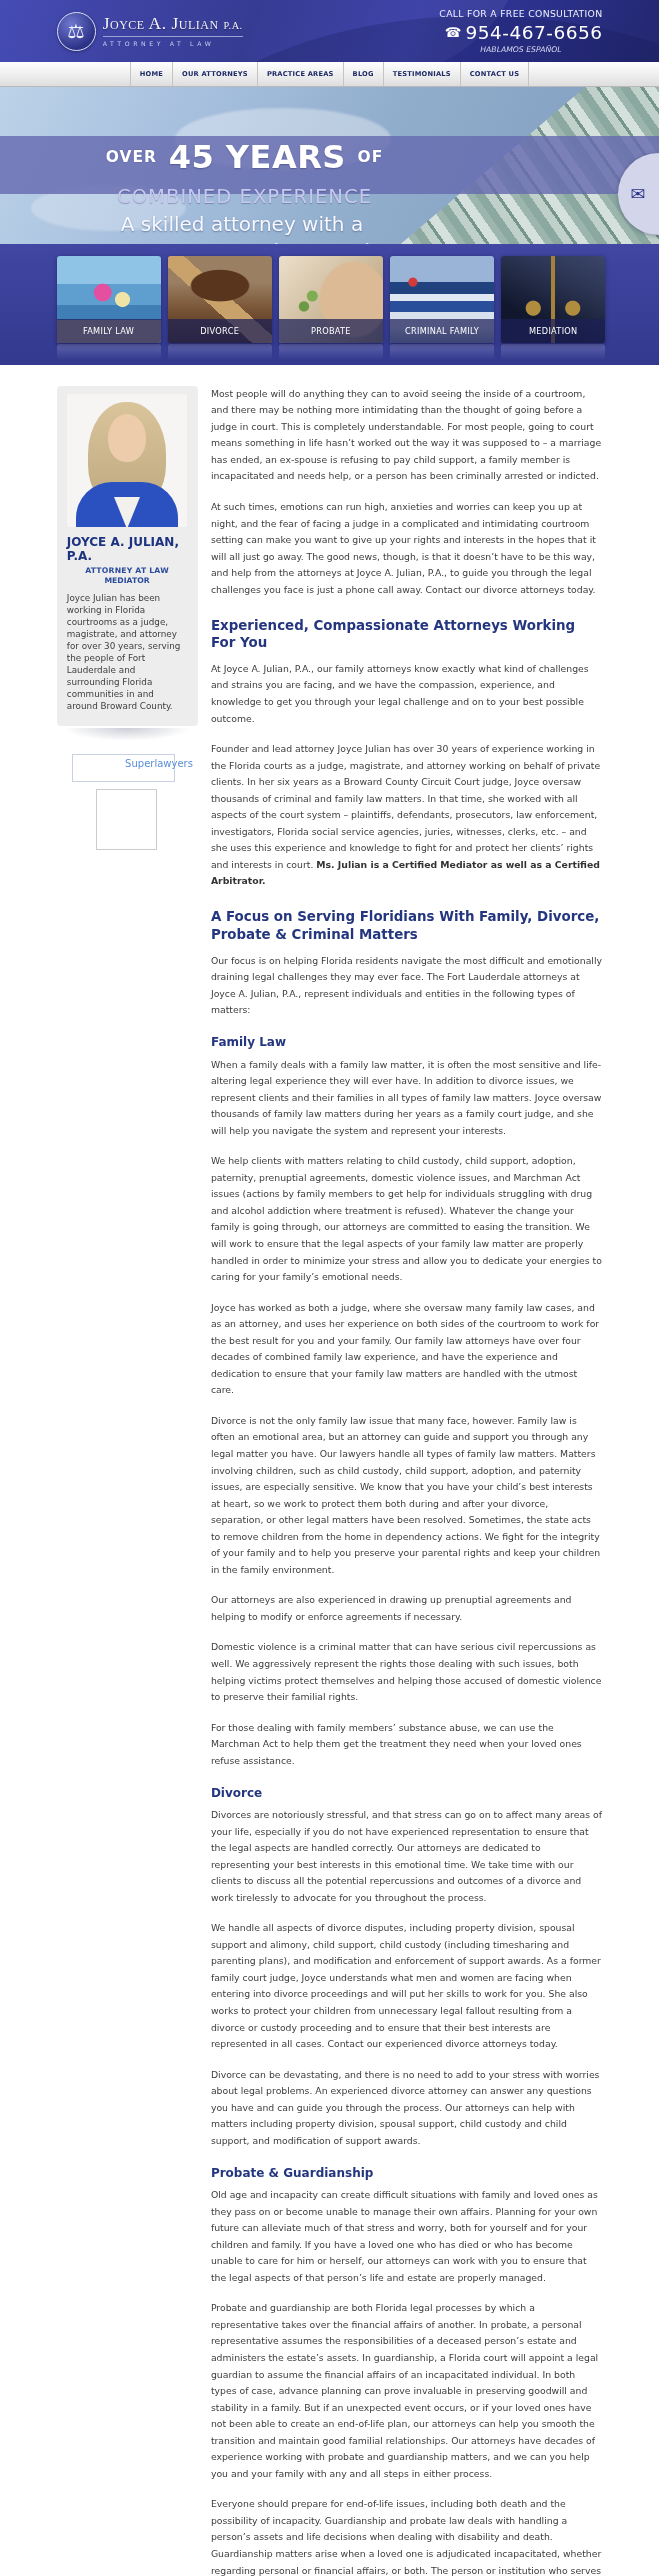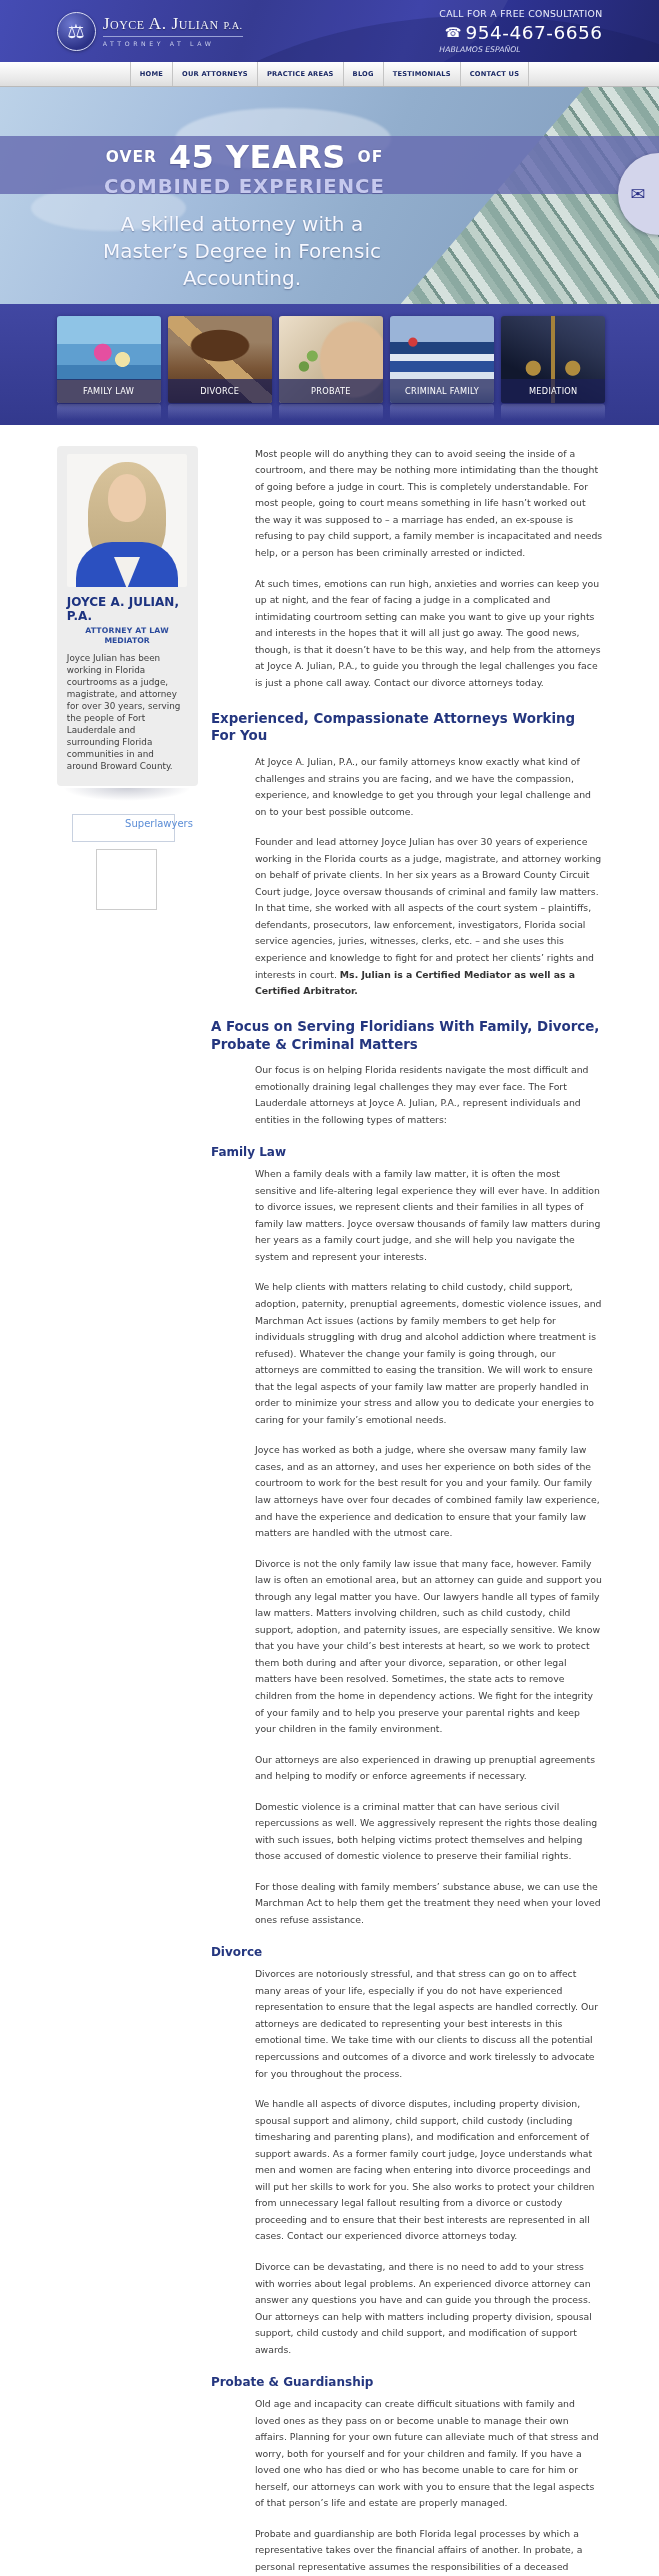--- a/index.html
+++ b/index.html
@@ -10,45 +10,45 @@
   .header { position:relative; height:62px; background:linear-gradient(110deg,#3a41b0 0%,#2a2f8c 38%,#3339a4 62%,#23276f 100%); overflow:hidden; }
   .header::before { content:""; position:absolute; left:-103px; top:-175px; width:618px; height:289px; border-radius:50%; background:rgba(255,255,255,0.06); }
   .header::after { content:""; position:absolute; right:-155px; top:15.5px; width:670px; height:361px; border-radius:50%; background:rgba(20,22,80,0.25); }
   .header-inner { position:relative; z-index:2; width:546px; margin:0 auto; height:100%; display:flex; align-items:center; justify-content:space-between; }
   .logo { display:flex; align-items:center; gap:7.2px; }
   .logo-circle { width:39px; height:39px; border-radius:50%; background:radial-gradient(circle at 35% 30%,#6d78cf,#2c3287 70%); border:1.5px solid #d8dcf2; display:flex; align-items:center; justify-content:center; color:#f0f2ff; font-size:19.6px; box-shadow:0 1px 3.1px rgba(0,0,0,0.35); }
   .logo-textblock { color:#fff; }
   .logo-name { font-family:"Liberation Serif","DejaVu Serif",serif; font-variant:small-caps; font-size:17.5px; letter-spacing:0.5px; color:#f4f5fc; line-height:1; text-shadow:0 0.5px 1px rgba(0,0,0,0.4); border-bottom:0.5px solid #9aa2d6; padding-bottom:4.1px; }
   .logo-suffix { font-size:10.3px; }
   .logo-tagline { margin-top:3.1px; font-size:6.2px; letter-spacing:3.6px; color:#c9cfec; font-family:"DejaVu Sans",sans-serif; }
-  .header-right { text-align:left; color:#fff; }
+  .header-right { text-align:center; color:#fff; }
   .call-label { font-size:9.3px; letter-spacing:0.3px; color:#eef0fb; font-weight:400; }
   .phone-row { display:flex; align-items:center; justify-content:flex-end; gap:4.1px; margin-top:2.1px; }
   .phone-icon { font-size:13.4px; color:#fff; }
   .phone-number { font-size:18.5px; font-weight:400; color:#ffffff; letter-spacing:0.5px; }
   .spanish { font-style:italic; font-size:7.7px; color:#d7dbf2; margin-top:2.1px; }
 
   
   .nav { height:25px; background:linear-gradient(#ffffff,#e9e9e9 70%,#dddddd); border-bottom:0.5px solid #b9b9b9; display:flex; justify-content:center; }
   .nav-item { display:flex; align-items:center; padding:0 9px; font-size:6.7px; font-weight:bold; letter-spacing:0.2px; color:#1c2a66; border-left:0.5px solid #c4c4c4; cursor:pointer; }
   .nav-item:last-child { border-right:0.5px solid #c4c4c4; }
 
   
-  .hero { position:relative; height:217px; background:linear-gradient(115deg,#bcd2e8 0%,#a5bedd 30%,#92aecd 55%,#7f9abb 100%); overflow:hidden; }
+  .hero { position:relative; height:157px; background:linear-gradient(115deg,#bcd2e8 0%,#a5bedd 30%,#92aecd 55%,#7f9abb 100%); overflow:hidden; }
   .hero-cloud1 { position:absolute; left:175px; top:20.6px; width:216px; height:62px; border-radius:50%; background:rgba(255,255,255,0.35); filter:blur(1px); }
   .hero-cloud2 { position:absolute; left:31px; top:98px; width:155px; height:46px; border-radius:50%; background:rgba(255,255,255,0.25); filter:blur(1px); }
   .hero-building { position:absolute; right:0; top:0; width:56%; height:100%;
     background:repeating-linear-gradient(55deg,#8ba99f 0 8.2px,#c2d3ca 8.2px 16.5px,#75948a 16.5px 19.6px,#d9e4de 19.6px 29px,#9db7ad 29px 36px);
     clip-path:polygon(30% 100%, 100% -40%, 100% 100%); opacity:0.95; }
   .hero-band { position:absolute; left:0; top:49px; width:100%; height:58px; background:rgba(103,107,176,0.82); }
   .hero-titles { position:absolute; left:85px; top:54px; width:319px; text-align:center; color:#fff; }
   .hero-line1 { line-height:1; white-space:nowrap; text-shadow:0 0.5px 1.5px rgba(30,30,80,0.35); }
   .t-small { font-size:15.5px; font-weight:bold; letter-spacing:1px; vertical-align:6.2px; }
   .t-big { font-size:32px; font-weight:bold; letter-spacing:0.5px; }
-  .hero-line2 { margin-top:2px; font-size:19.6px; font-weight:bold; letter-spacing:1px; color:#c6c9ee; text-shadow:0 0.5px 1px rgba(30,30,80,0.3); }
+  .hero-line2 { margin-top:12px; font-size:19.6px; font-weight:normal; letter-spacing:1px; color:#c6c9ee; text-shadow:0 0.5px 1px rgba(30,30,80,0.3); }
   .hero-subtitle { position:absolute; left:77px; top:124px; width:330px; text-align:center; font-size:20px; color:#f6f8ff; line-height:1.35; text-shadow:0 0.5px 1.5px rgba(40,50,90,0.45); }
   .contact-tab { position:absolute; right:-41px; top:66px; width:82px; height:82px; border-radius:50%; background:#d3d5eb; box-shadow:0 1px 4.1px rgba(20,20,60,0.35); cursor:pointer; }
   .contact-tab .env { position:absolute; left:12.4px; top:31px; font-size:17.5px; color:#2b3187; }
 
   
   .tiles-section { background:linear-gradient(#4147a2,#33398d); padding:12.4px 0 5.2px; }
   .tiles { width:546px; margin:0 auto; display:flex; gap:7.2px; }
   .tile-wrap { width:104px; }
   .tile { position:relative; width:104px; height:87px; border-radius:3.1px; overflow:hidden; box-shadow:0 1.5px 4.1px rgba(10,12,50,0.45); cursor:pointer; }
   .tile-img { position:absolute; inset:0; }
@@ -89,21 +89,21 @@
   .bio-role { text-align:center; font-size:7.7px; font-weight:bold; color:#2a4a9c; margin-top:3.1px; letter-spacing:0.2px; }
   .bio-role2 { text-align:center; font-size:7.7px; font-weight:bold; color:#2a4a9c; margin-top:1px; }
   .bio-text { margin-top:8.2px; font-size:8.8px; line-height:1.36; color:#3e3e3e; }
   .card-reflection { height:12.4px; margin:2.1px 6.2px 0; background:radial-gradient(ellipse at 50% 0,rgba(110,115,140,0.35),transparent 70%); }
   .badge-box { width:103px; margin:13.4px 0 0 15.5px; border:0.5px solid #c8d1e0; padding:3.1px 4.1px 11.3px; }
   .badge-link { font-size:10px; color:#5b8dd6; text-decoration:none; cursor:pointer;margin-left:48px; }
   .empty-box { width:61px; height:61px; border:0.5px solid #cccccc; margin:7.2px 0 0 39px; }
 
   
   .article { flex:1; min-width:0; }
-  .article p { font-size:9.3px; line-height:1.78; color:#3d3d3d; margin-bottom:14px;margin-left:44px; }
+  .article p { font-size:9.3px; line-height:1.78; color:#3d3d3d; margin-bottom:14px; }
   .article p strong { color:#333; }
   .article h2 { font-size:13.4px; color:#24367f; margin:18.5px 0 9.3px; line-height:1.3; }
   .article h2:first-child { margin-top:0; }
   .article h3 { font-size:12px; color:#24367f; margin:16.5px 0 7.2px; }
 </style>
 </head>
 <body>
 
 <div class="page">
 

